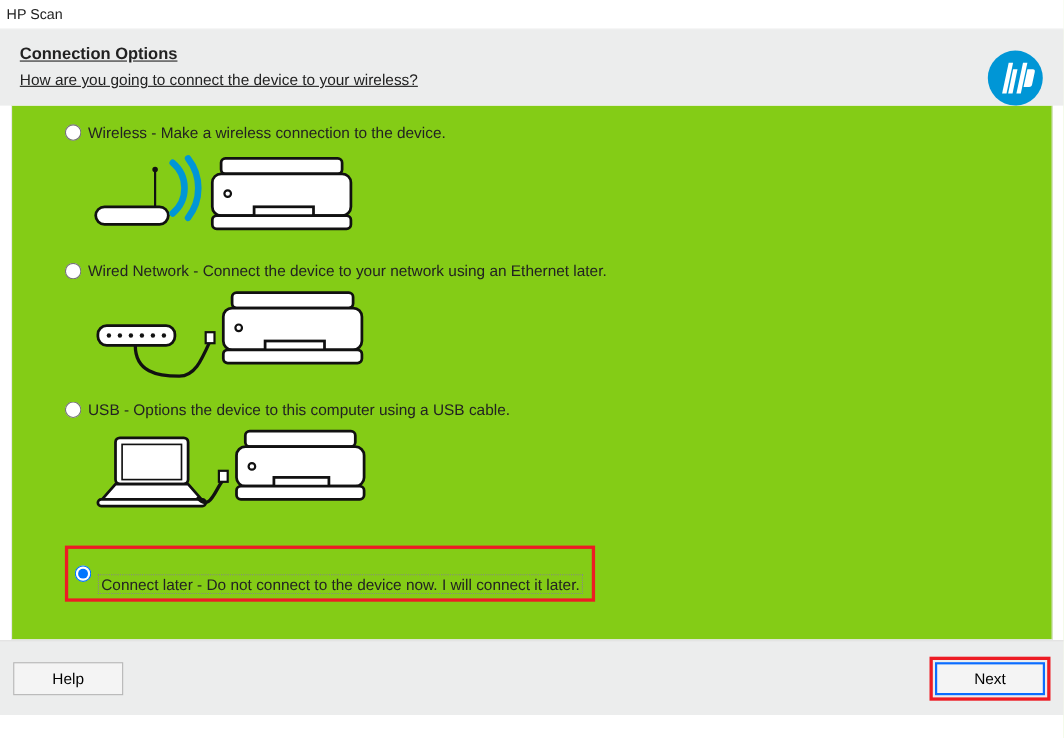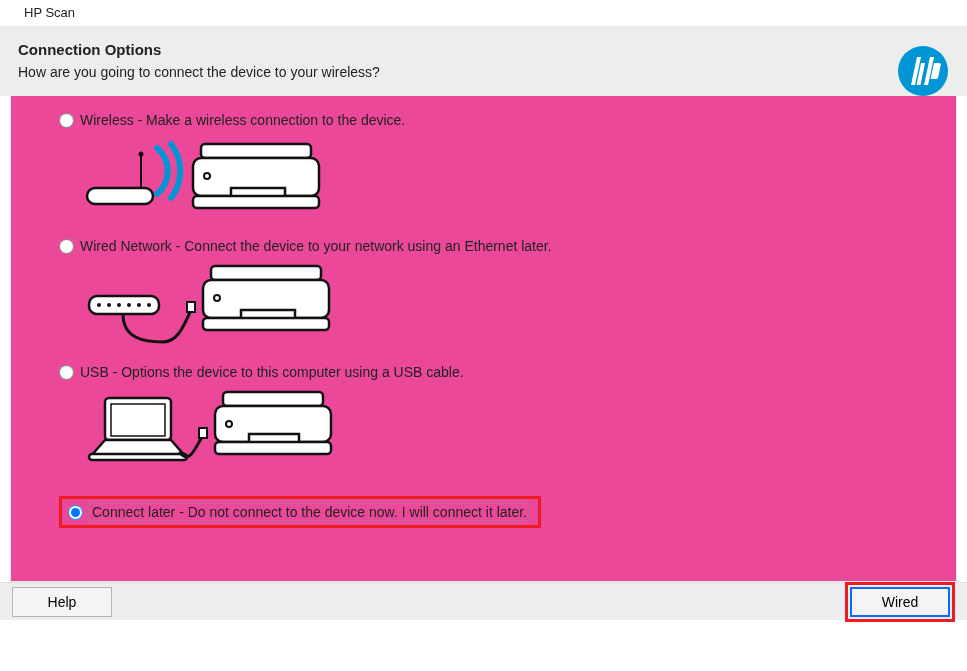--- a/index.html
+++ b/index.html
@@ -9,45 +9,46 @@
     height: 671px;
     font-family: "Segoe UI", Arial, sans-serif;
     font-size: 14px;
     color: #222;
     background: #fff;
     overflow: hidden;
   }
   .titlebar {
     height: 26px;
     line-height: 26px;
-    padding-left: 24px;
+    padding-left: 6px;
     font-size: 13px;
     background: #fff;
     border-bottom: 1px solid #e9e9e9;
   }
   .header {
     background: #eceded;
     padding: 14px 18px 16px 18px;
     position: relative;
+    text-decoration: underline;
   }
   .header-title {
     font-weight: 600;
     font-size: 15px;
     margin-bottom: 6px;
   }
   .header-sub {
     font-size: 14px;
   }
   .hp-logo {
     position: absolute;
     top: 18px;
     right: 18px;
   }
   .content {
-    background: #ec4899;
+    background: #84cc16;
     margin: 0 10px;
     padding: 16px 26px 10px 48px;
     border: 1px solid #e9e9e9;
     border-top: none;
     height: 486px;
     box-sizing: border-box;
   }
   .option {
     margin-bottom: 6px;
   }
@@ -71,25 +72,26 @@
   .connect-later-box {
     border: 3px solid #ed1c24;
     padding: 4px 8px 4px 6px;
     display: inline-flex;
     align-items: center;
     margin-top: 6px;
   }
   .connect-later-label {
     border: 1px dotted #888;
     padding: 0 2px;
+    margin-top: 19px;
   }
   .footer {
     background: #eceded;
     border-top: 1px solid #e1e1e1;
-    height: 38px;
+    height: 68px;
     display: flex;
     align-items: center;
     justify-content: space-between;
     padding: 0 12px;
     box-sizing: border-box;
   }
   .btn {
     min-width: 100px;
     height: 30px;
     background: #f4f4f4;
@@ -221,15 +223,15 @@
       <input type="radio" name="conn" checked="" style="">
       <span class="option-label connect-later-label">Connect later - Do not connect to the device now. I will connect it later.</span>
     </label>
   </div>
 
 </div>
 
 <div class="footer">
   <button class="btn">Help</button>
   <span class="next-wrap">
-    <button class="btn btn-next">Wired</button>
+    <button class="btn btn-next">Next</button>
   </span>
 </div>
 
 </body></html>

